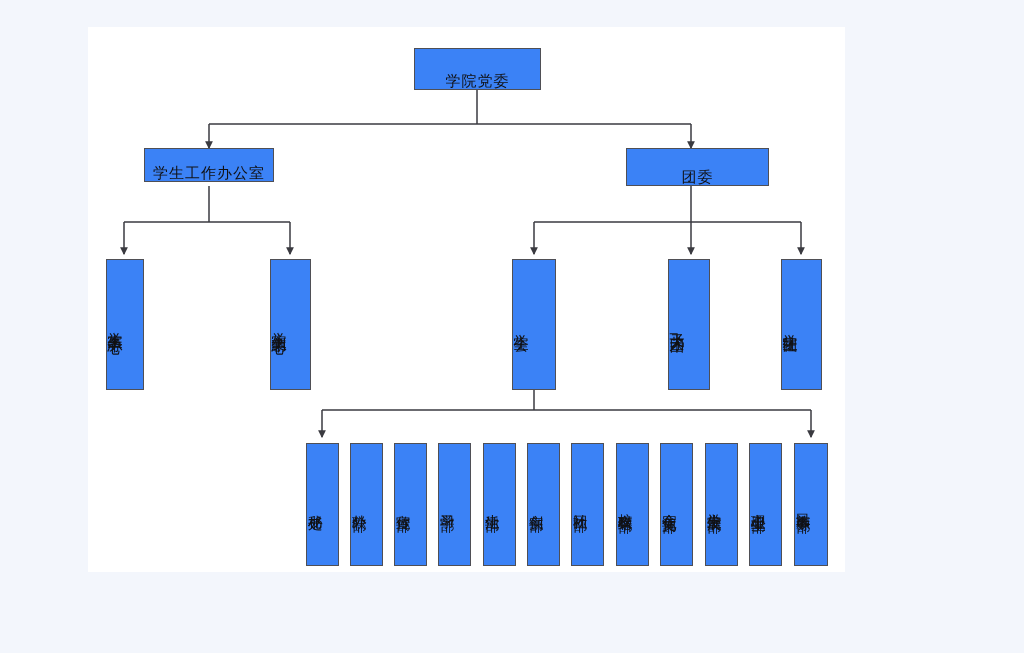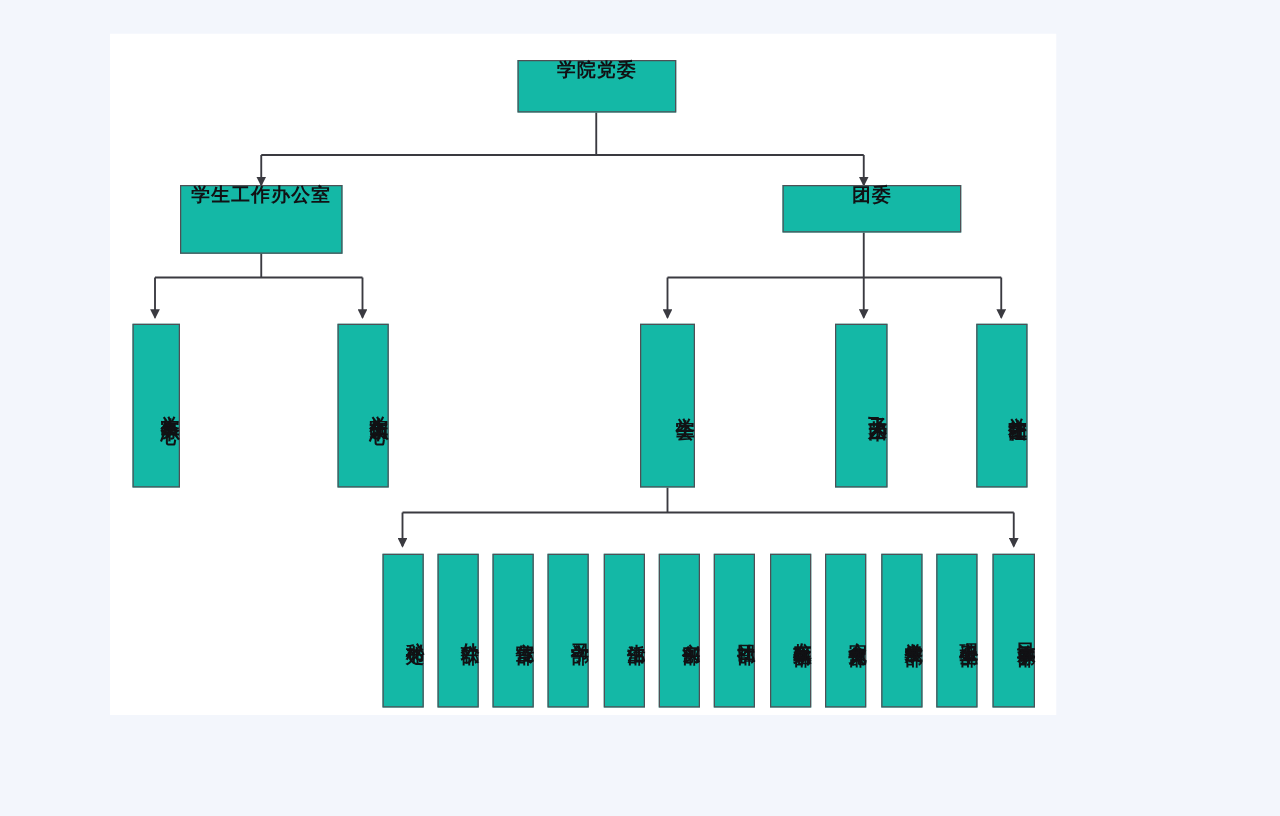--- a/index.html
+++ b/index.html
@@ -31,27 +31,26 @@
     left: 0;
     top: 0;
     width: 1024px;
     height: 653px;
     pointer-events: none;
   }
   .node {
     position: absolute;
     box-sizing: border-box;
     border: 1.6px solid #4f4f55;
-    background: #14b8a6;
+    background: #3b82f6;
     display: flex;
-    align-items: flex-start;
+    align-items: flex-end;
     justify-content: center;
     color: #111114;
     line-height: 1.06;
-    font-weight: bold;
   }
   .node.horiz {
     font-size: 15px;
     letter-spacing: 1px;
   }
   .node.vert {
     writing-mode: vertical-rl;
     text-orientation: upright;
     font-size: 15px;
     letter-spacing: 1.5px;
@@ -110,21 +109,21 @@
       <path d="M 322 410 L 811 410"></path>
       <path d="M 322 410 L 322 437" marker-end="url(#arrow)"></path>
       <path d="M 811 410 L 811 437" marker-end="url(#arrow)"></path>
     </g>
   </svg>
 
   <div class="node horiz" style="left:414px; top:48px; width:127px; height:42px;">
     <span class="cap">学院党委</span>
   </div>
 
-  <div class="node horiz" style="left:144px; top:148px; width:130px; height:55px;">
+  <div class="node horiz" style="left:144px; top:148px; width:130px; height:34px;">
     <span class="cap">学生工作办公室</span>
   </div>
 
   <div class="node horiz" style="left:626px; top:148px; width:143px; height:38px;">
     <span class="cap">团委</span>
   </div>
 
   <div class="node vert" style="left:106px; top:259px; width:38px; height:131px;">
     <span class="cap">学生事务中心</span>
   </div>

